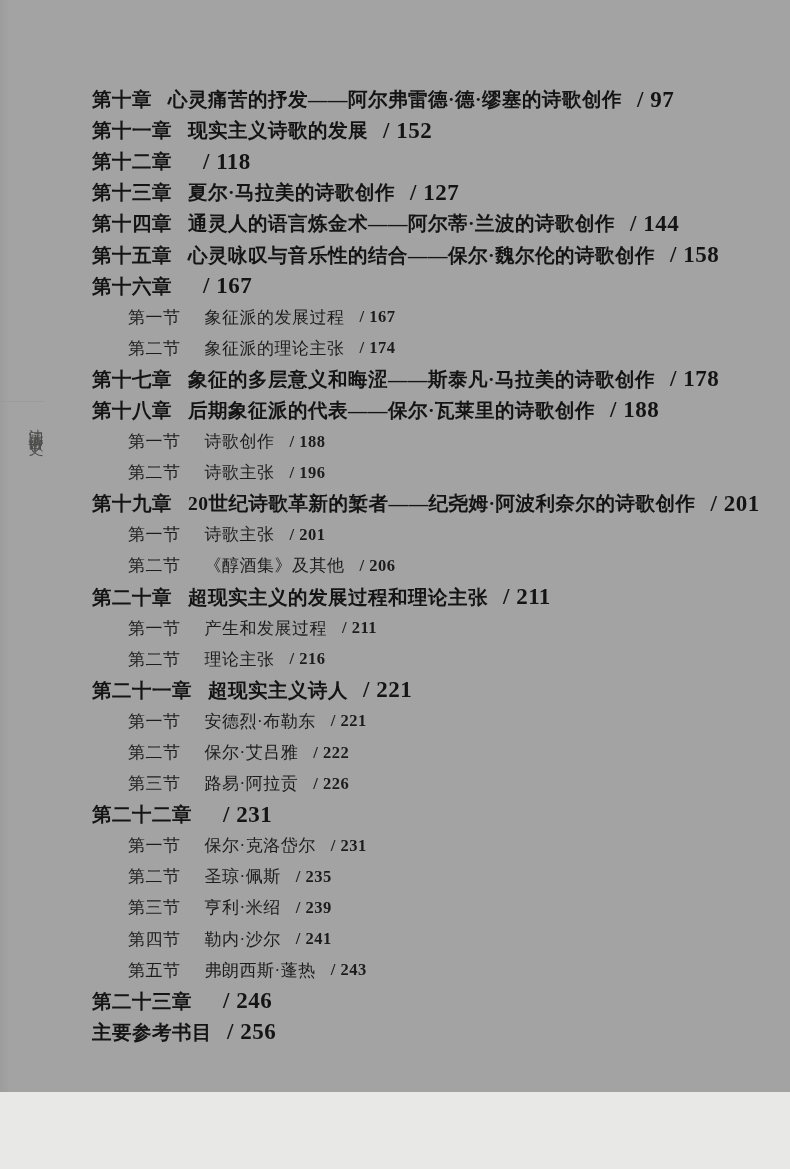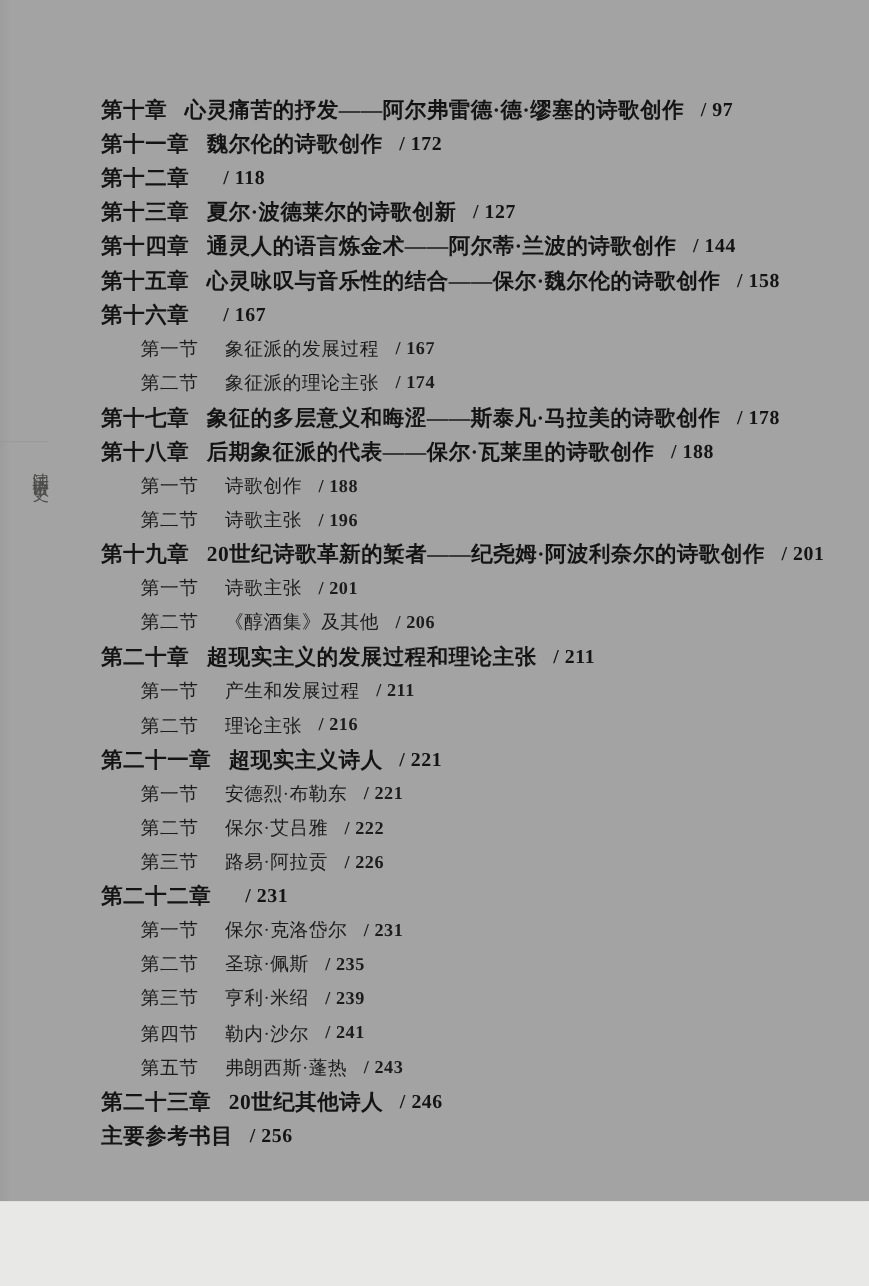--- a/index.html
+++ b/index.html
@@ -70,21 +70,21 @@
   }
   .entry-label { flex: none; }
   .row.chapter .entry-label { margin-right: 16px; }
   .row.section .entry-label { margin-right: 24px; }
   .entry-title { flex: none; }
   .entry-page {
     flex: none;
     margin-left: 15px;
     font-weight: bold;
   }
-  .row.chapter .entry-page { font-size: 18px; }
+  .row.chapter .entry-page { font-size: 23px; }
   .row.section .entry-page { font-size: 16.5px; }
   .folio {
     position: absolute;
     left: 19px;
     top: 1121px;
     font-size: 17px;
     letter-spacing: 3px;
     color: #1f1f1f;
     font-family: "DejaVu Sans", sans-serif;
   }
@@ -97,30 +97,30 @@
   <div class="spine-label">法国诗歌史</div>
 
   <main class="toc" id="toc">
       <div class="row chapter">
         <span class="entry-label">第十章</span>
         <span class="entry-title">心灵痛苦的抒发——阿尔弗雷德·德·缪塞的诗歌创作</span>
         <span class="entry-page">/ 97</span>
       </div>
       <div class="row chapter">
         <span class="entry-label">第十一章</span>
-        <span class="entry-title">魏尔伦的诗歌创作</span>
-        <span class="entry-page">/ 172</span>
+        <span class="entry-title">现实主义诗歌的发展</span>
+        <span class="entry-page">/ 152</span>
       </div>
       <div class="row chapter">
         <span class="entry-label">第十二章</span>
         <span class="entry-page">/ 118</span>
       </div>
       <div class="row chapter">
         <span class="entry-label">第十三章</span>
-        <span class="entry-title">夏尔·波德莱尔的诗歌创新</span>
+        <span class="entry-title">夏尔·马拉美的诗歌创作</span>
         <span class="entry-page">/ 127</span>
       </div>
       <div class="row chapter">
         <span class="entry-label">第十四章</span>
         <span class="entry-title">通灵人的语言炼金术——阿尔蒂·兰波的诗歌创作</span>
         <span class="entry-page">/ 144</span>
       </div>
       <div class="row chapter">
         <span class="entry-label">第十五章</span>
         <span class="entry-title">心灵咏叹与音乐性的结合——保尔·魏尔伦的诗歌创作</span>
@@ -234,21 +234,20 @@
         <span class="entry-title">勒内·沙尔</span>
         <span class="entry-page">/ 241</span>
       </div>
       <div class="row section">
         <span class="entry-label">第五节</span>
         <span class="entry-title">弗朗西斯·蓬热</span>
         <span class="entry-page">/ 243</span>
       </div>
       <div class="row chapter">
         <span class="entry-label">第二十三章</span>
-        <span class="entry-title">20世纪其他诗人</span>
         <span class="entry-page">/ 246</span>
       </div>
       <div class="row chapter">
         <span class="entry-title">主要参考书目</span>
         <span class="entry-page">/ 256</span>
       </div>
     </main>
 
   <div class="folio">- 8 -</div>
 </div>

